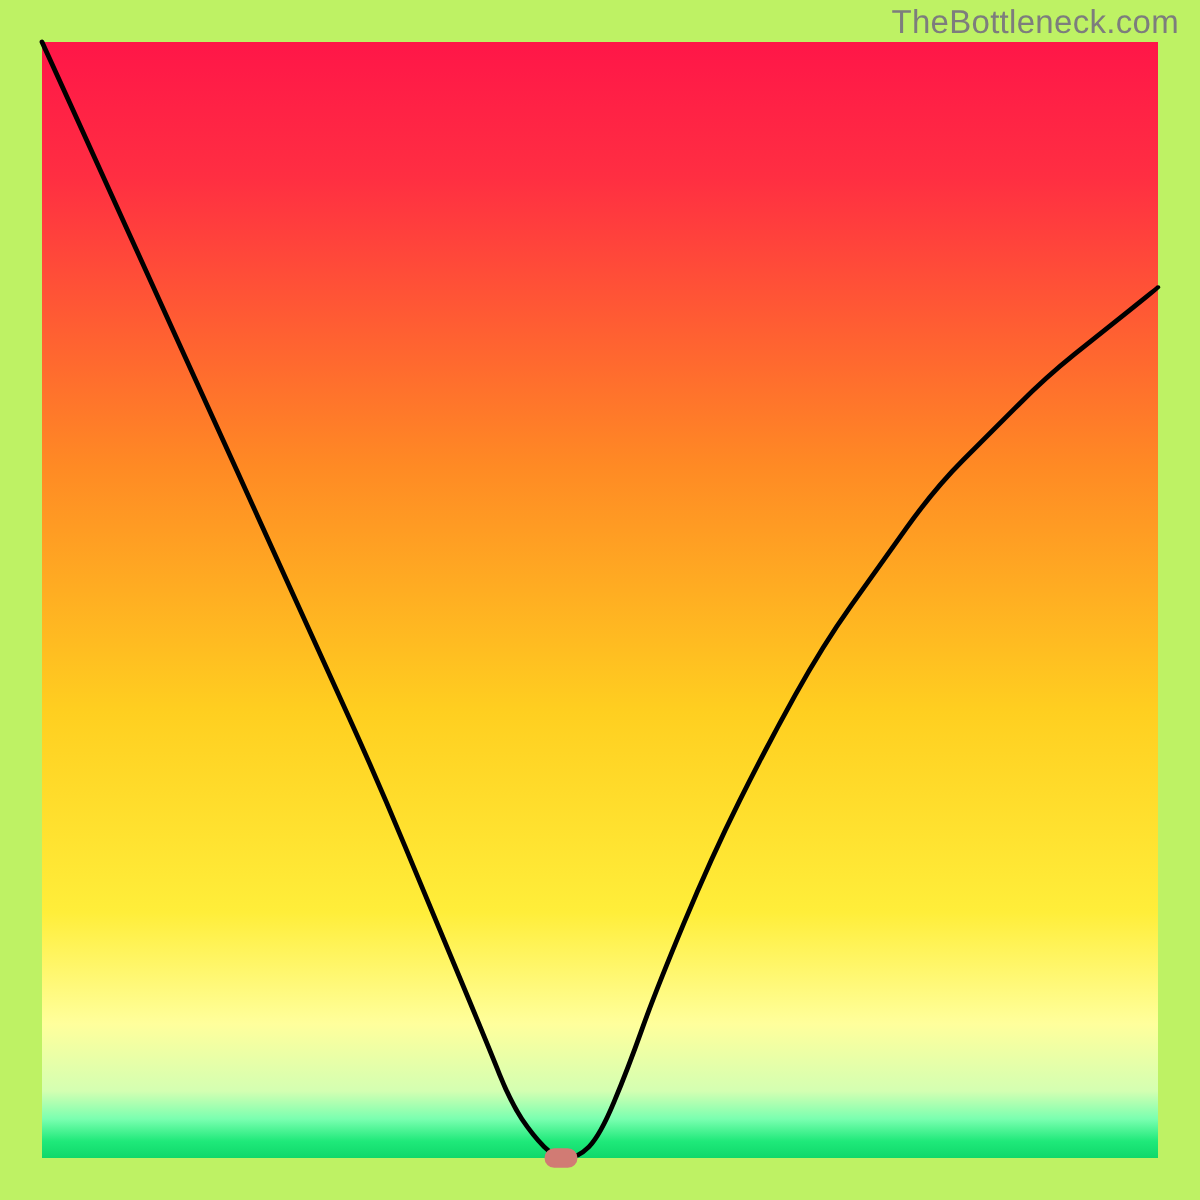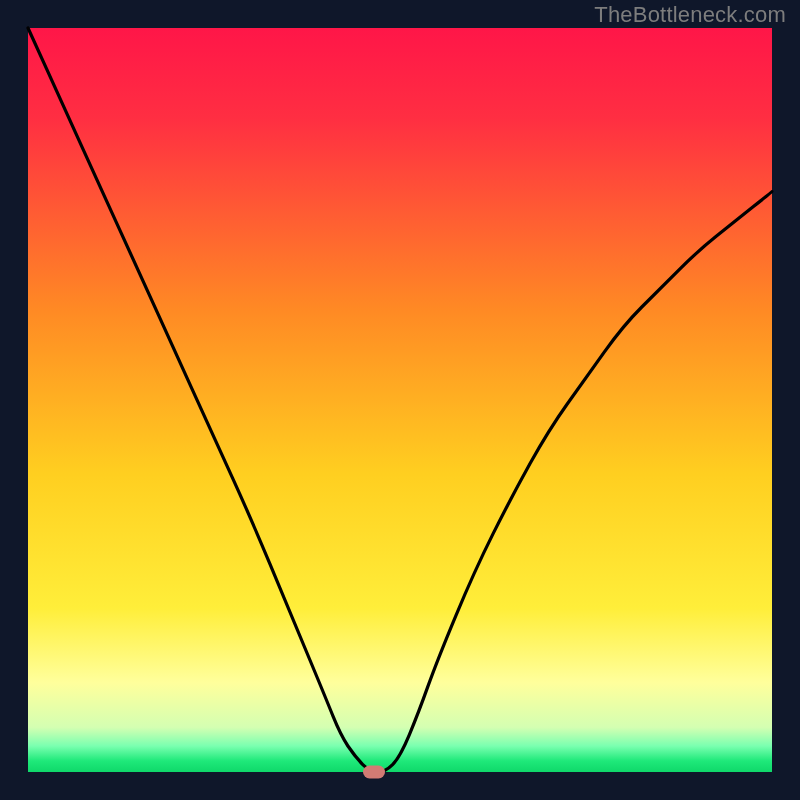--- a/index.html
+++ b/index.html
@@ -10,21 +10,21 @@
     background: #000;
     overflow: hidden;
     font-family: Arial, Helvetica, sans-serif;
   }
   .frame {
     position: absolute;
     left: 0;
     top: 0;
     width: 800px;
     height: 800px;
-    background: #0f172a;
+    background: #bef264;
   }
   .watermark {
     position: absolute;
     top: 2px;
     right: 14px;
     color: #7d7d7d;
     font-size: 22px;
     letter-spacing: 0.2px;
     font-weight: 400;
     z-index: 20;

